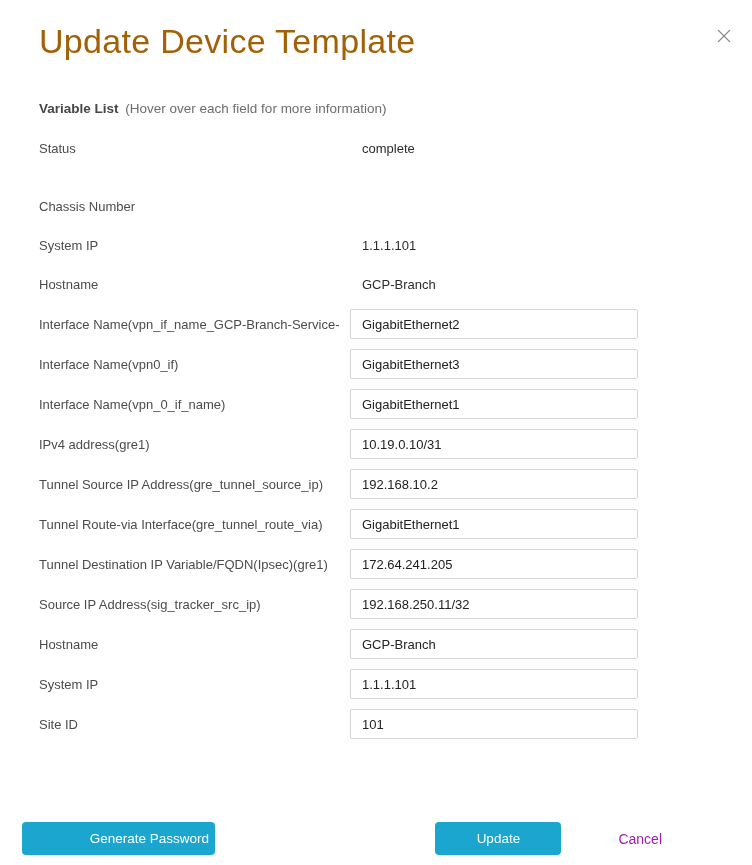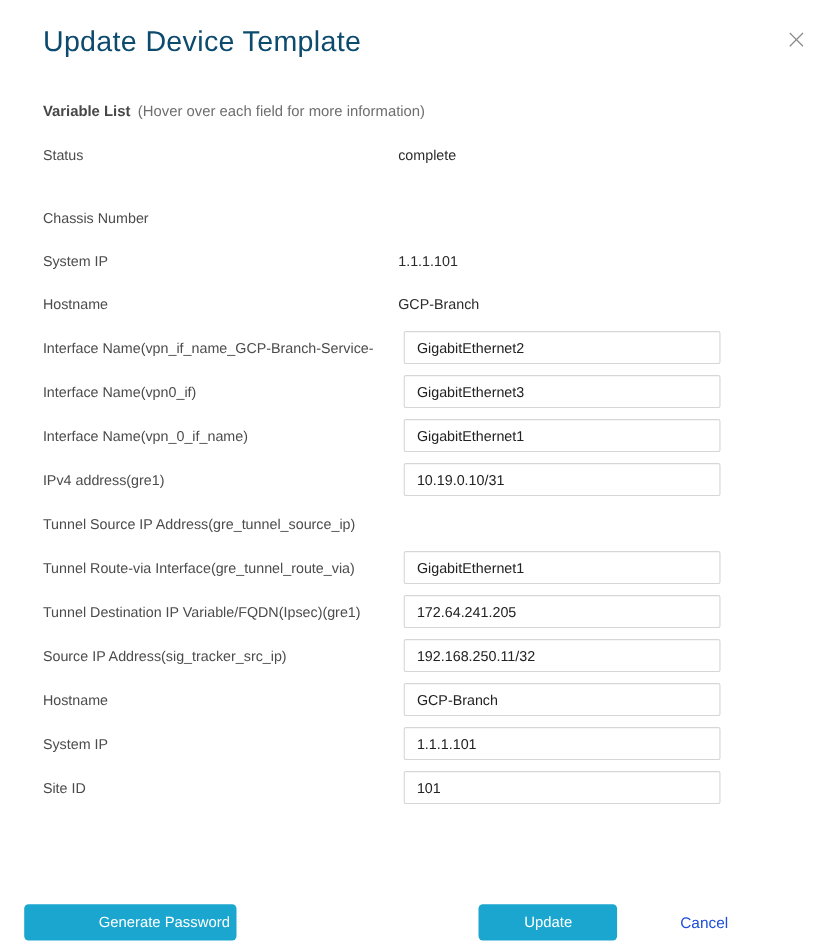--- a/index.html
+++ b/index.html
@@ -15,39 +15,39 @@
 
   .close-btn {
     position: absolute; top: 6px; right: 20px;
     width: 16px; height: 16px;
     background: none; border: none; padding: 0;
     cursor: pointer; line-height: 0;
   }
 
   .title {
     margin: 22px 0 0 39px;
-    font-size: 26px;
+    font-size: 34px;
     font-weight: 300;
-    color: #0c4a6e;
+    color: #a16207;
     letter-spacing: 0.3px;
   }
 
   .section-header {
     margin: 40px 0 0 39px;
     font-size: 13.5px;
     color: #6e6e6e;
   }
   .section-title { font-weight: bold; color: #474747; margin-right: 3px; }
 
   .form { margin: 22px 0 0 39px; }
 
   .row { display: flex; align-items: center; margin-bottom: 19px; min-height: 20px; }
   .row.gap-large { margin-bottom: 38px; }
   .row.gap-before-inputs { margin-bottom: 15px; }
-  .row.input-row { margin-bottom: 10px; min-height: 30px; gap: 17px; }
+  .row.input-row { margin-bottom: 10px; min-height: 30px; }
 
   .row .label {
     width: 311px; min-width: 311px;
     font-size: 13px; color: #4c4c4c;
     white-space: nowrap; overflow: hidden;
   }
   .row .value {
     font-size: 13px; color: #2b2b2b;
     padding-left: 12px;
     white-space: nowrap;
@@ -73,21 +73,21 @@
     background: #1ba6cf;
     border: none; border-radius: 4px;
     color: #ffffff; font-size: 13.5px;
     font-family: "Liberation Sans", sans-serif;
     cursor: pointer;
   }
   .btn-generate { width: 193px; height: 33px; text-align: right; }
   .btn-update  { width: 126px; height: 33px; }
   .footer-right { display: flex; align-items: center; gap: 57px; }
   .cancel-link {
-    color: #1d4ed8; font-size: 14px;
+    color: #a21caf; font-size: 14px;
     text-decoration: none; cursor: pointer;
     background: none; border: none; padding: 0;
     font-family: "Liberation Sans", sans-serif;
   }
 </style>
 </head>
 <body>
 
 <div class="modal">
 
@@ -144,20 +144,21 @@
       <input class="field" type="text" value="GigabitEthernet1" style="">
     </div>
 
     <div class="row input-row">
       <div class="label">IPv4 address(gre1)</div>
       <input class="field" type="text" value="10.19.0.10/31" style="">
     </div>
 
     <div class="row input-row">
       <div class="label">Tunnel Source IP Address(gre_tunnel_source_ip)</div>
+      <input class="field" type="text" value="192.168.10.2" style="">
     </div>
 
     <div class="row input-row">
       <div class="label">Tunnel Route-via Interface(gre_tunnel_route_via)</div>
       <input class="field" type="text" value="GigabitEthernet1" style="">
     </div>
 
     <div class="row input-row">
       <div class="label">Tunnel Destination IP Variable/FQDN(Ipsec)(gre1)</div>
       <input class="field" type="text" value="172.64.241.205" style="">

